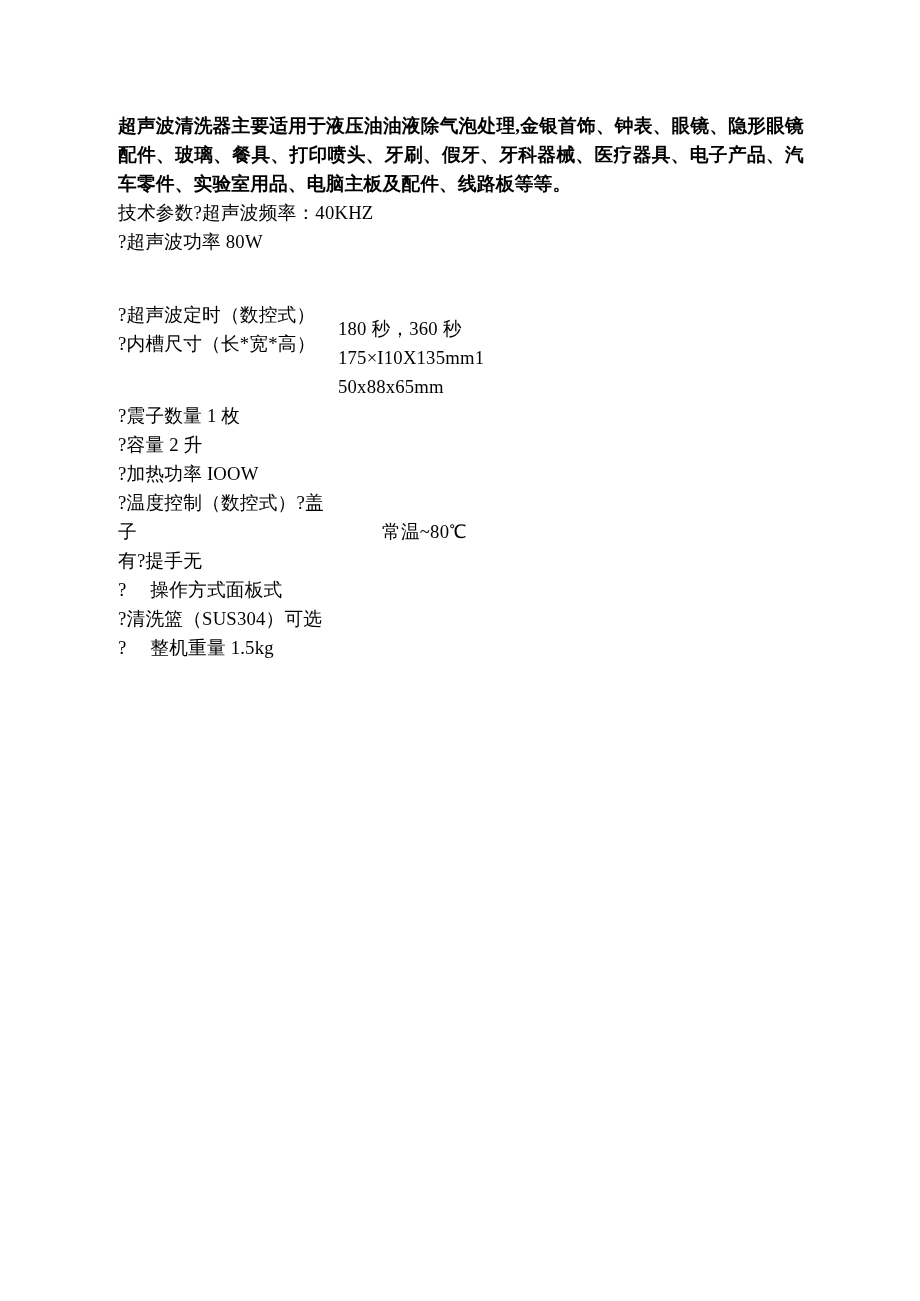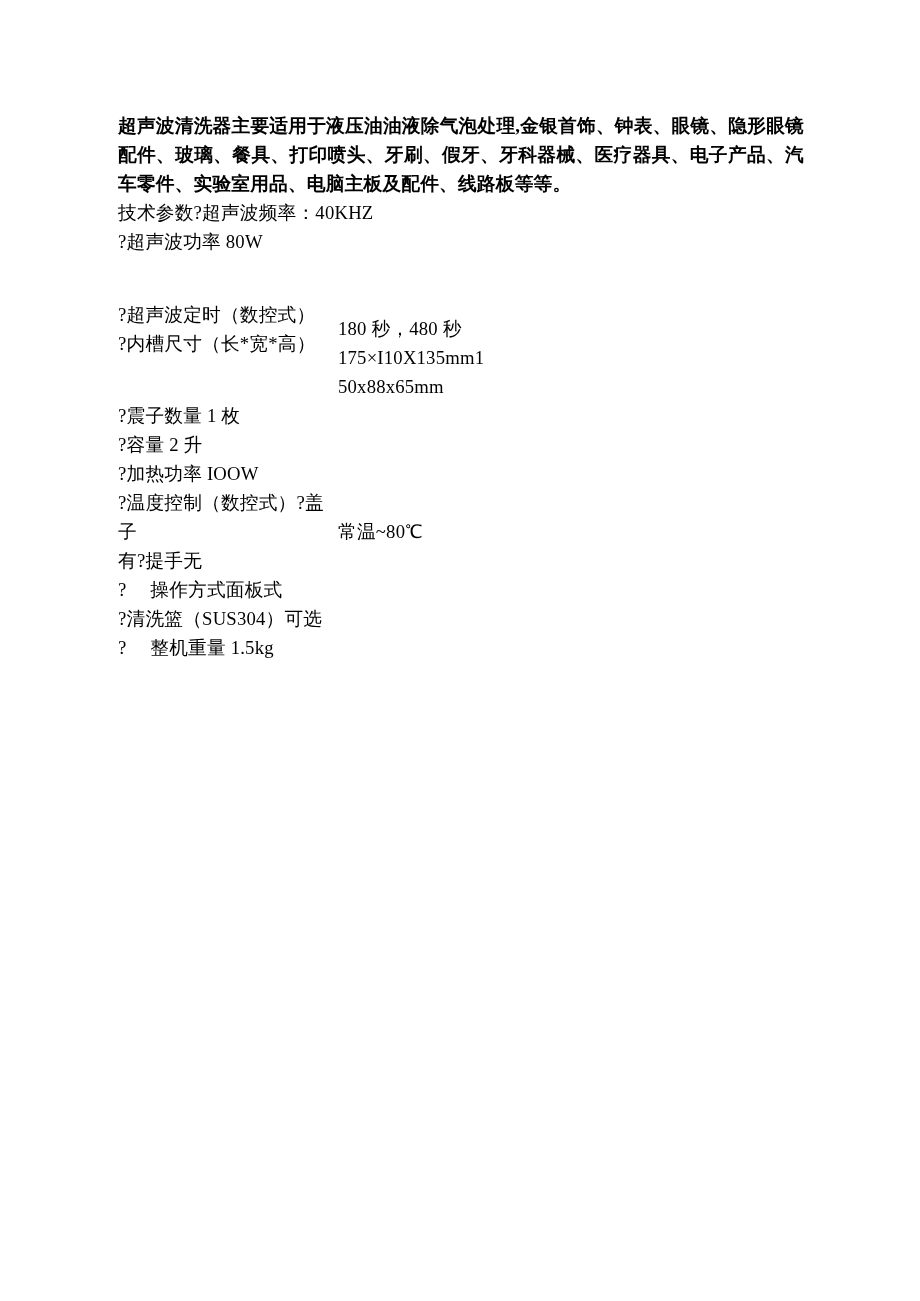--- a/index.html
+++ b/index.html
@@ -43,37 +43,38 @@
   }
   .temp-row {
     display: flex;
     align-items: center;
   }
   .temp-row .left {
     width: 220px;
   }
   .temp-row .right {
     line-height: 1.55;
+    margin-left: 44px;
   }
 </style>
 </head>
 <body>
 
 <div class="intro">超声波清洗器主要适用于液压油油液除气泡处理,金银首饰、钟表、眼镜、隐形眼镜配件、玻璃、餐具、打印喷头、牙刷、假牙、牙科器械、医疗器具、电子产品、汽车零件、实验室用品、电脑主板及配件、线路板等等。</div>
 
 <div class="line">技术参数?超声波频率：40KHZ</div>
 <div class="line">?超声波功率 80W</div>
 
 <div class="two-col">
   <div class="left">
     <div class="l">?超声波定时（数控式）</div>
     <div class="l">?内槽尺寸（长*宽*高）</div>
   </div>
   <div class="right">
-    <div class="l">180 秒，480 秒</div>
+    <div class="l">180 秒，360 秒</div>
     <div class="l">175×I10X135mm1</div>
     <div class="l">50x88x65mm</div>
   </div>
 </div>
 
 <div class="line">?震子数量 1 枚</div>
 <div class="line">?容量 2 升</div>
 <div class="line">?加热功率 IOOW</div>
 
 <div class="temp-row">

